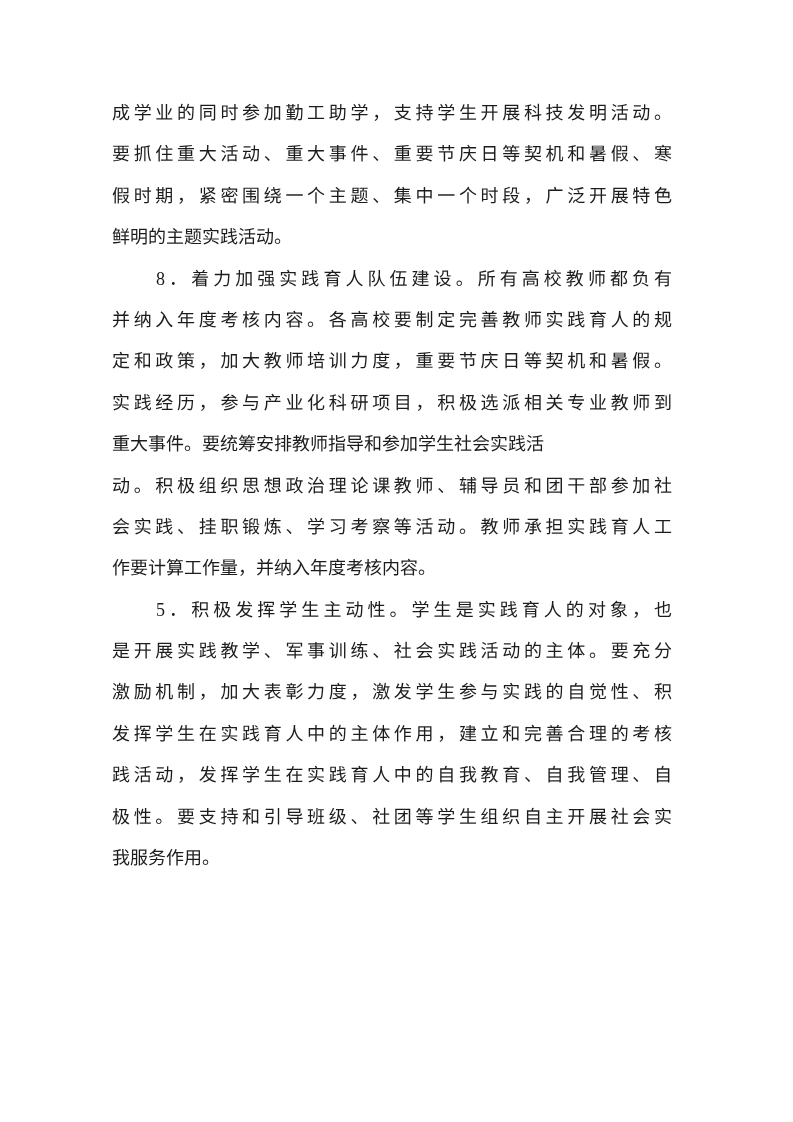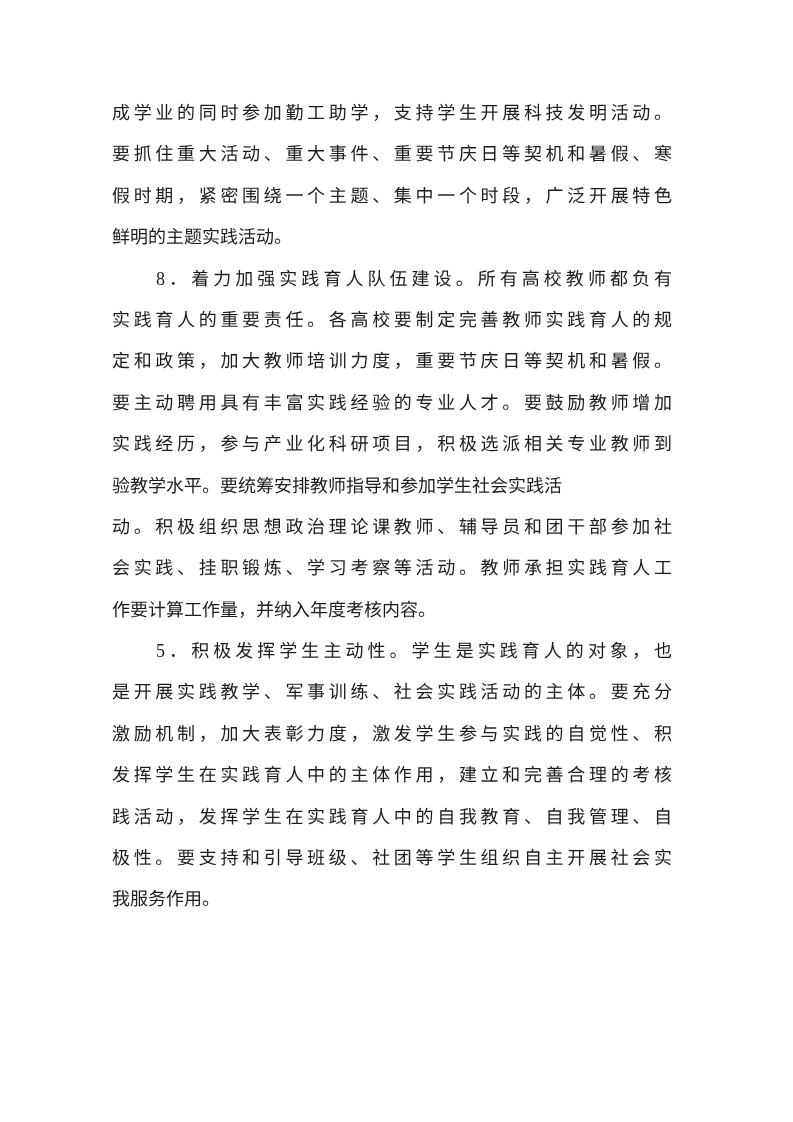--- a/index.html
+++ b/index.html
@@ -52,25 +52,24 @@
 
     <div class="para">
       <div class="line">成学业的同时参加勤工助学，支持学生开展科技发明活动。</div>
       <div class="line">要抓住重大活动、重大事件、重要节庆日等契机和暑假、寒</div>
       <div class="line">假时期，紧密围绕一个主题、集中一个时段，广泛开展特色</div>
       <div class="line para-end">鲜明的主题实践活动。</div>
     </div>
 
     <div class="para">
       <div class="line">　　8．着力加强实践育人队伍建设。所有高校教师都负有</div>
-      <div class="line">实践育人的重要责任。各高校要制定完善教师实践育人的规</div>
+      <div class="line">并纳入年度考核内容。各高校要制定完善教师实践育人的规</div>
       <div class="line">定和政策，加大教师培训力度，重要节庆日等契机和暑假。</div>
-      <div class="line">要主动聘用具有丰富实践经验的专业人才。要鼓励教师增加</div>
       <div class="line">实践经历，参与产业化科研项目，积极选派相关专业教师到</div>
-      <div class="line no-stretch">验教学水平。要统筹安排教师指导和参加学生社会实践活</div>
+      <div class="line no-stretch">重大事件。要统筹安排教师指导和参加学生社会实践活</div>
       <div class="line">动。积极组织思想政治理论课教师、辅导员和团干部参加社</div>
       <div class="line">会实践、挂职锻炼、学习考察等活动。教师承担实践育人工</div>
       <div class="line para-end">作要计算工作量，并纳入年度考核内容。</div>
     </div>
 
     <div class="para">
       <div class="line">　　5．积极发挥学生主动性。学生是实践育人的对象，也</div>
       <div class="line">是开展实践教学、军事训练、社会实践活动的主体。要充分</div>
       <div class="line">激励机制，加大表彰力度，激发学生参与实践的自觉性、积</div>
       <div class="line">发挥学生在实践育人中的主体作用，建立和完善合理的考核</div>

